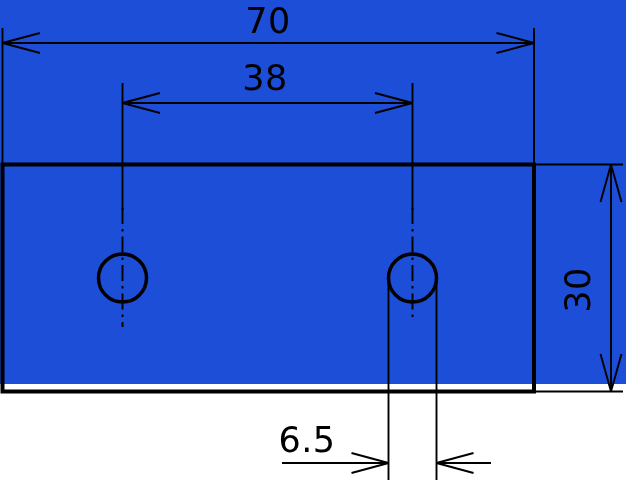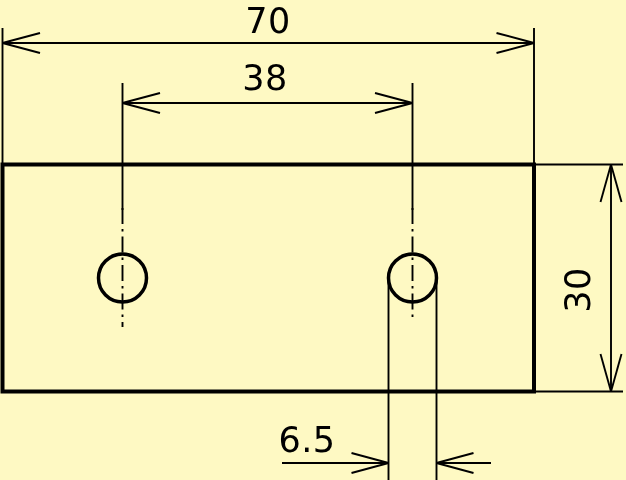--- a/index.html
+++ b/index.html
@@ -6,22 +6,22 @@
     margin: 0;
     padding: 0;
     background: #ffffff;
     width: 626px;
     height: 480px;
     overflow: hidden;
   }
   .drawing-wrap {
     position: relative;
     width: 626px;
-    height: 480px;
-    background: #fef9c3;
+    height: 384px;
+    background: #1d4ed8;
   }
   svg {
     display: block;
   }
   .thick {
     stroke: #000000;
     stroke-width: 4;
     fill: none;
   }
   .hole {

